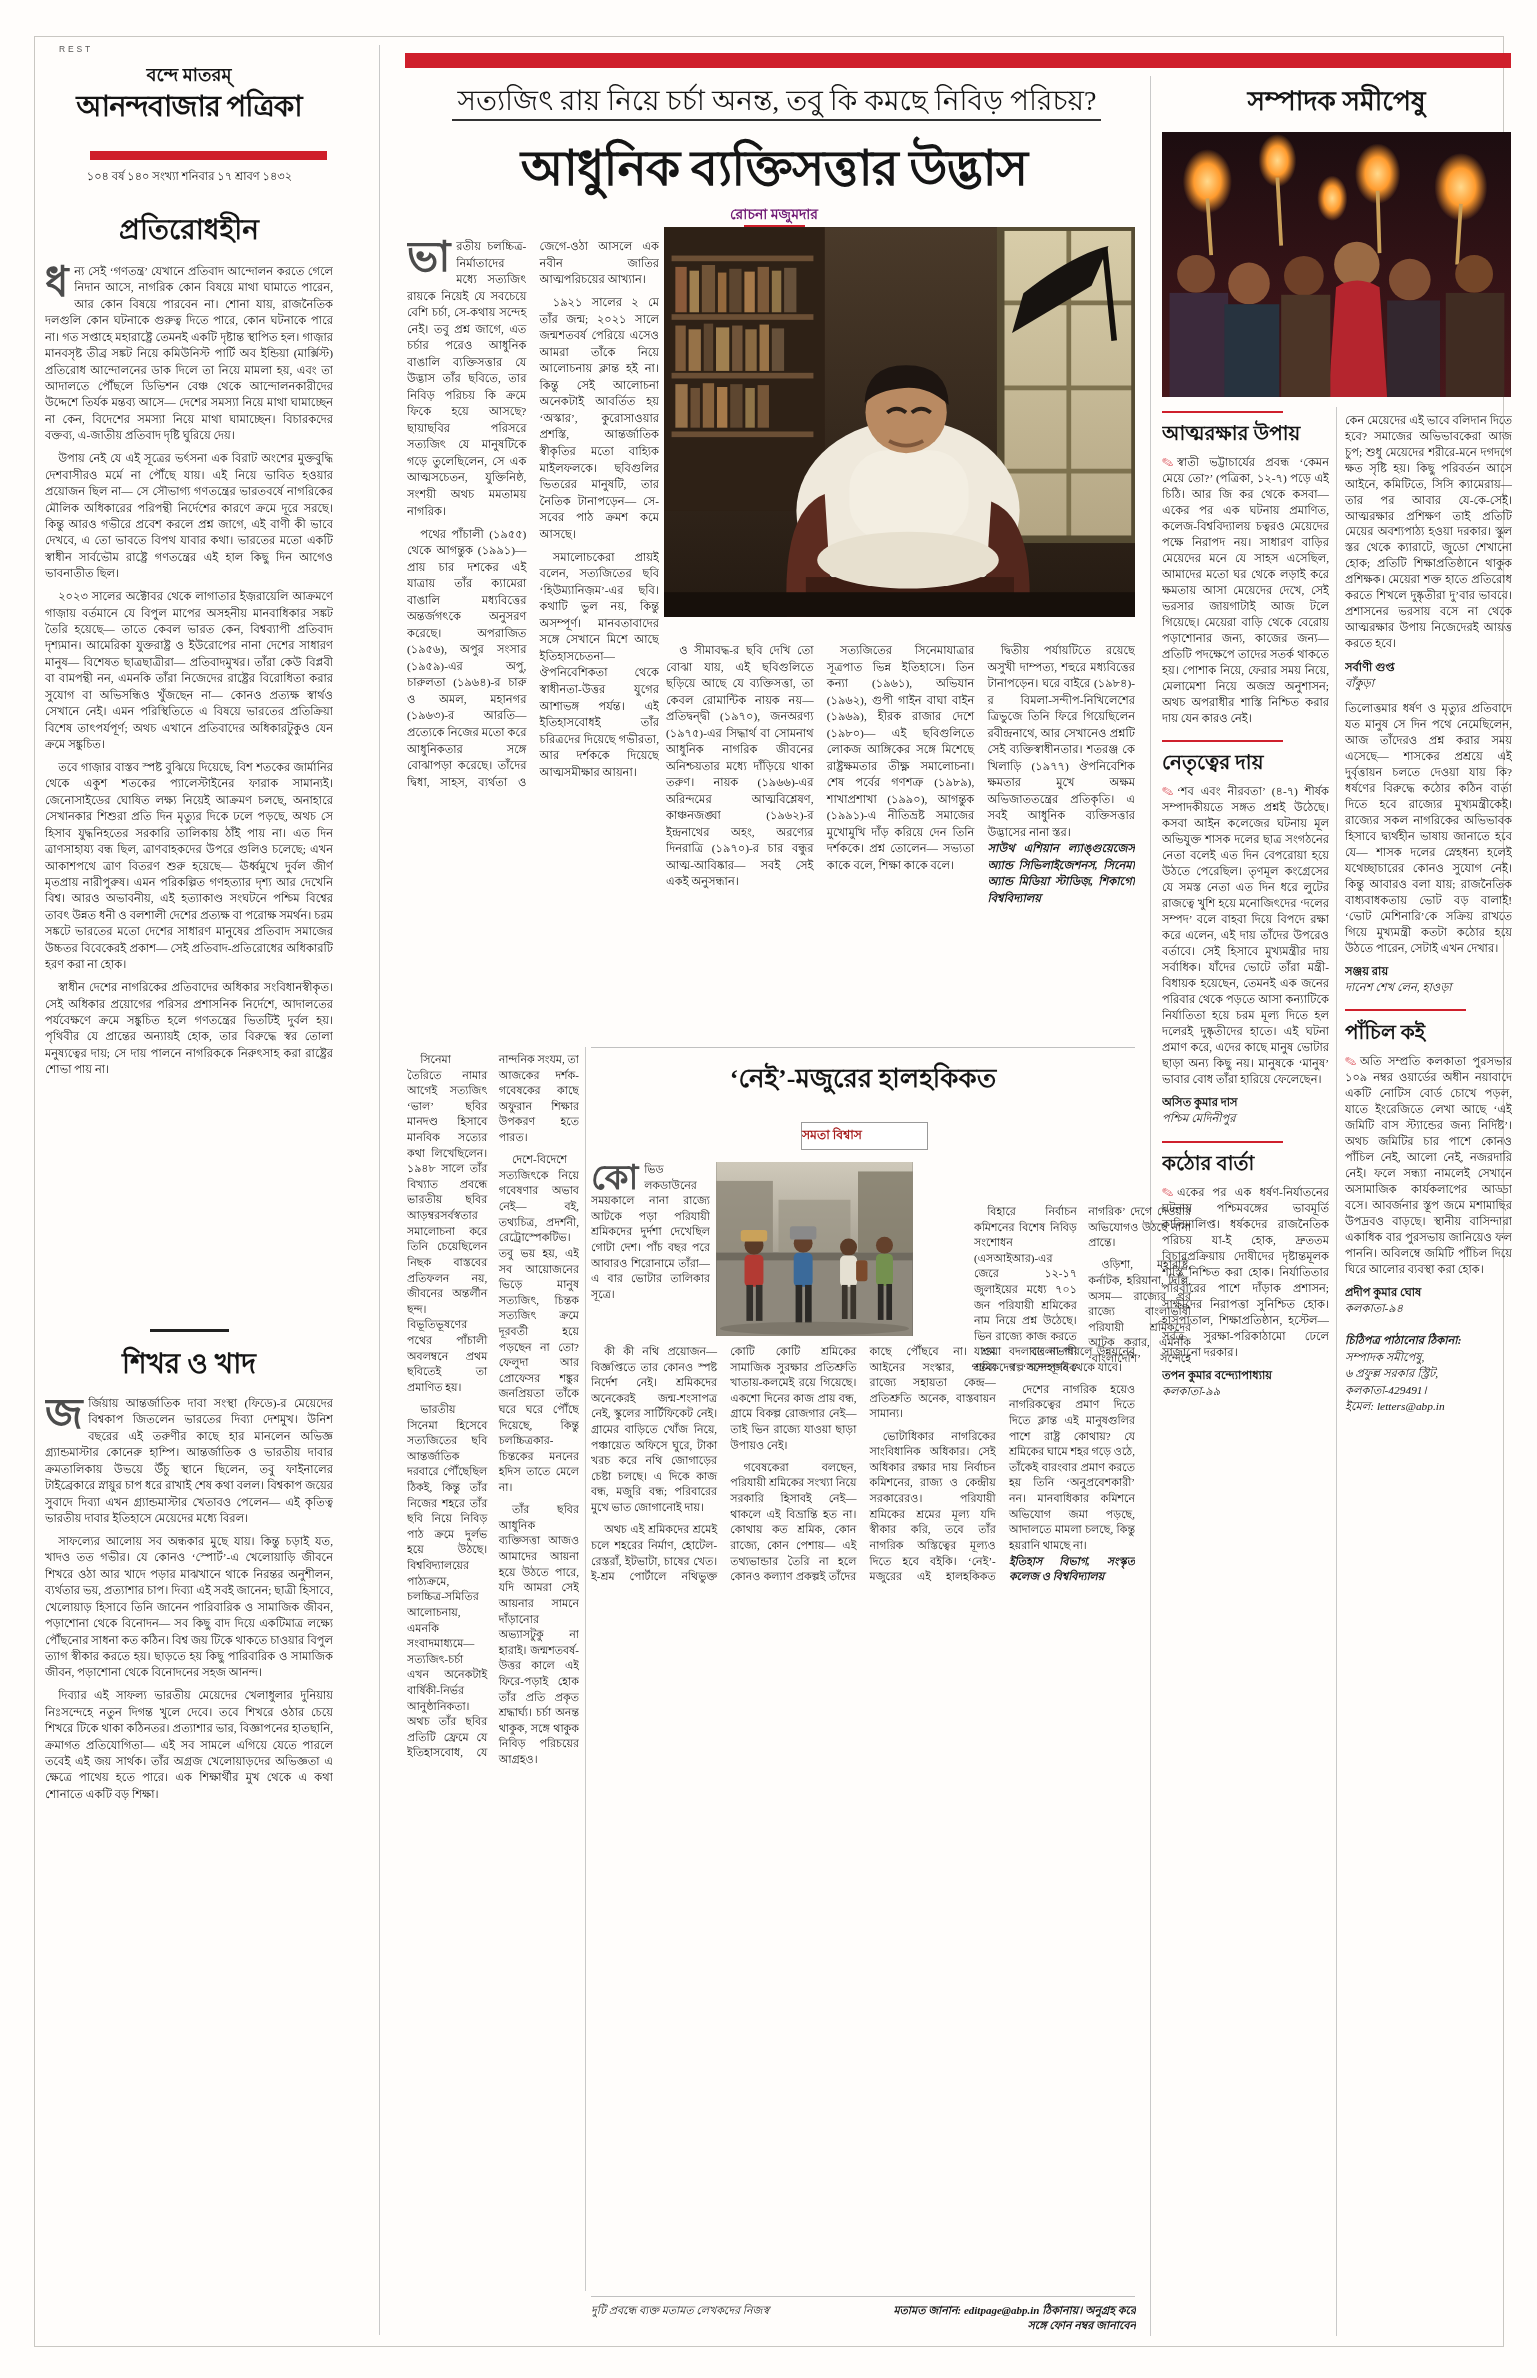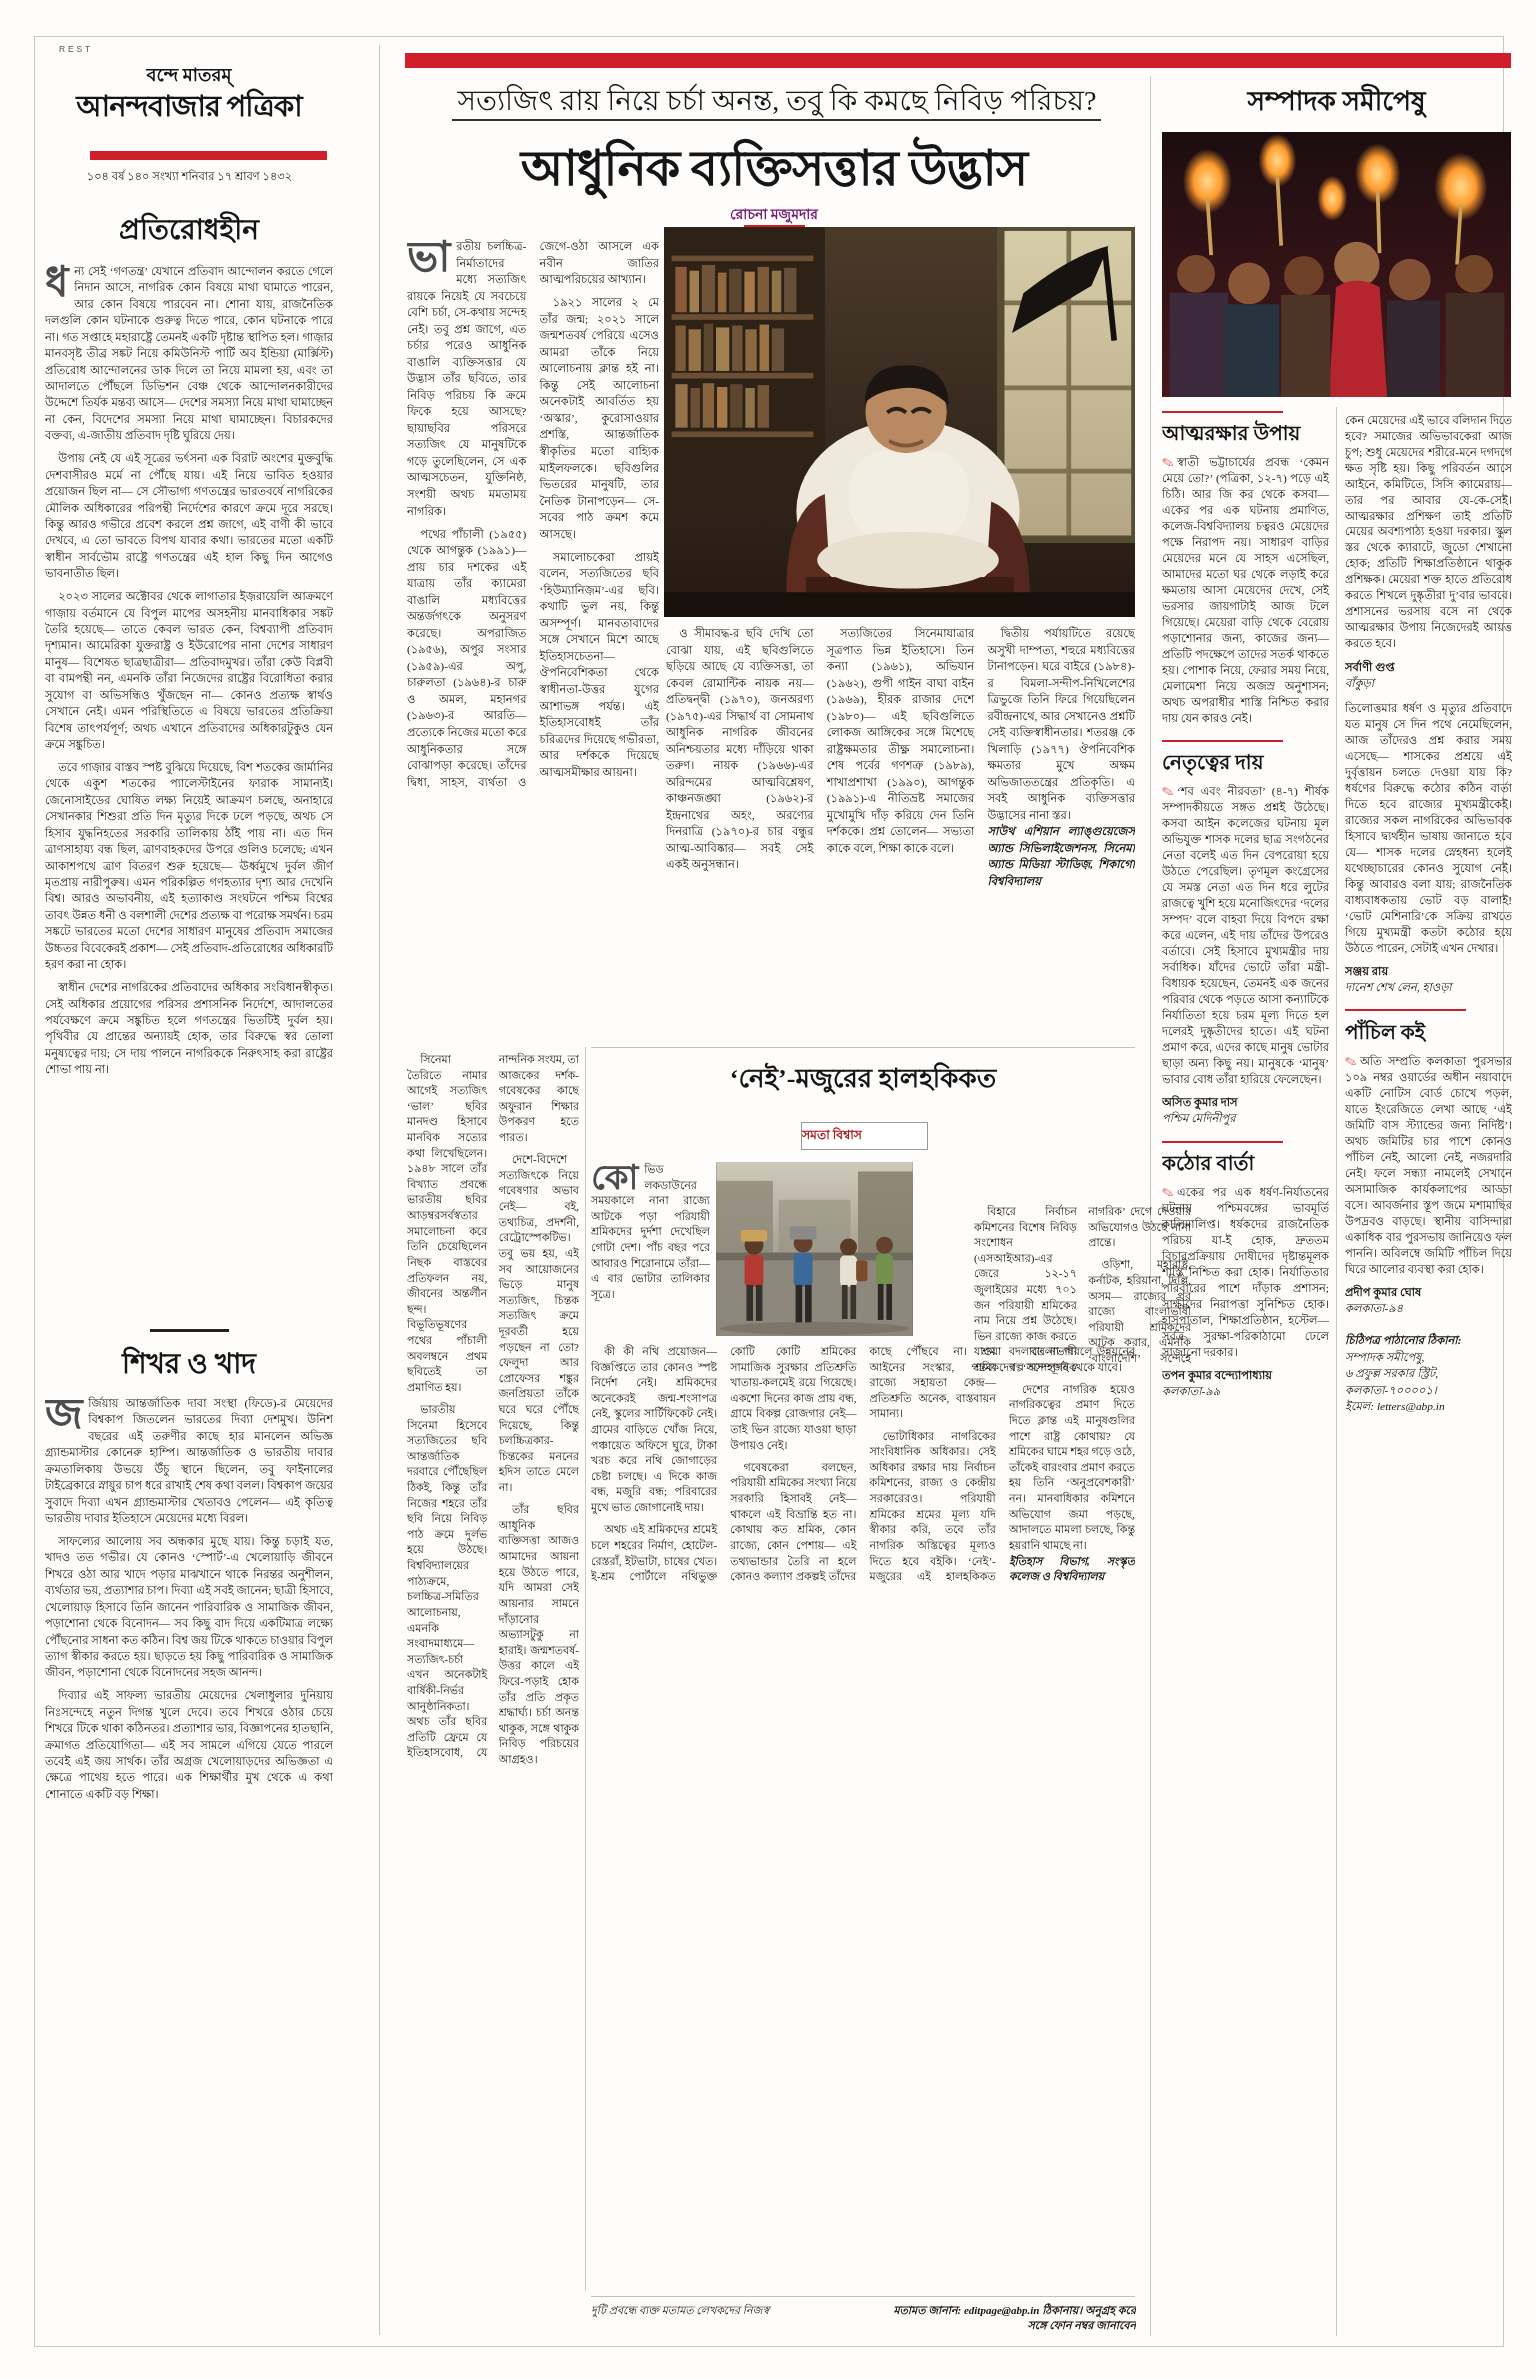--- a/index.html
+++ b/index.html
@@ -26,21 +26,21 @@
   .hline{height:0.9px;background:#c0c0c0;}
   
   .redbar{left:405px;top:53px;width:1106px;height:15px;background:var(--red);}
   .strap{left:416px;top:79px;width:722px;text-align:center;font-size:28px;font-weight:normal;}
   .strap-rule{left:452px;top:119px;width:649px;height:1.9px;background:#333;}
   .headline{left:409px;top:131px;width:730px;text-align:center;font-size:49px;font-weight:900;letter-spacing:-0.9px;}
   .byline{left:409px;top:203px;width:730px;text-align:center;font-size:14px;font-weight:bold;color:#701a75;}
   .byline-rule{left:744px;top:225px;width:61px;height:2.8px;background:var(--red);}
   .body{font-size:11.4px;line-height:1.45;text-align:justify;overflow:hidden;}
   .cols2{column-count:2;column-gap:13.2px;}
-  .cols3{column-count:3;column-gap:13.2px;}
+  .cols3{column-count:3;column-gap:13.2px;margin-top:17px;}
   .cols4{column-count:4;column-gap:13.2px;}
   .credit{font-style:italic;font-weight:bold;text-indent:0!important;}
   .photo{overflow:hidden;background:#222;}
   .photo svg{display:block;}
   
   .a2-headline{left:591px;top:1058px;width:544px;text-align:center;font-size:26px;font-weight:900;}
   .a2-byline{left:801px;top:1122px;width:125px;border:0.9px solid #999;
              font-size:12.3px;font-weight:bold;color:#a51c1c;padding:2.8px 0;background:#fff;}
   .small{font-size:11px;line-height:1.42;}
   
@@ -347,19 +347,19 @@
     <p class="addr">দানেশ শেখ লেন, হাওড়া</p>
     <div class="lrule"></div>
     <h3 class="lhead">পাঁচিল কই</h3>
     <p><span class="nib">✎</span><span>অতি সম্প্রতি কলকাতা পুরসভার ১০৯ নম্বর ওয়ার্ডের অধীন নয়াবাদে একটি নোটিস বোর্ড চোখে পড়ল, যাতে ইংরেজিতে লেখা আছে ‘এই জমিটি বাস স্ট্যান্ডের জন্য নির্দিষ্ট’। অথচ জমিটির চার পাশে কোনও পাঁচিল নেই, আলো নেই, নজরদারি নেই। ফলে সন্ধ্যা নামলেই সেখানে অসামাজিক কার্যকলাপের আড্ডা বসে। আবর্জনার স্তূপ জমে মশামাছির উপদ্রবও বাড়ছে। স্থানীয় বাসিন্দারা একাধিক বার পুরসভায় জানিয়েও ফল পাননি। অবিলম্বে জমিটি পাঁচিল দিয়ে ঘিরে আলোর ব্যবস্থা করা হোক।</span></p>
     <p class="sig">প্রদীপ কুমার ঘোষ</p>
     <p class="addr">কলকাতা-৯৪</p>
     <div class="contact">
       <div class="t">চিঠিপত্র পাঠানোর ঠিকানা:</div>
       <div>সম্পাদক সমীপেষু,</div>
       <div>৬ প্রফুল্ল সরকার স্ট্রিট,</div>
-      <div>কলকাতা-৭০০০০১।</div>
+      <div>কলকাতা-429491।</div>
       <div>ইমেল: letters@abp.in</div>
     </div>
   </div>
 
 </div>
 
 
 </body></html>

